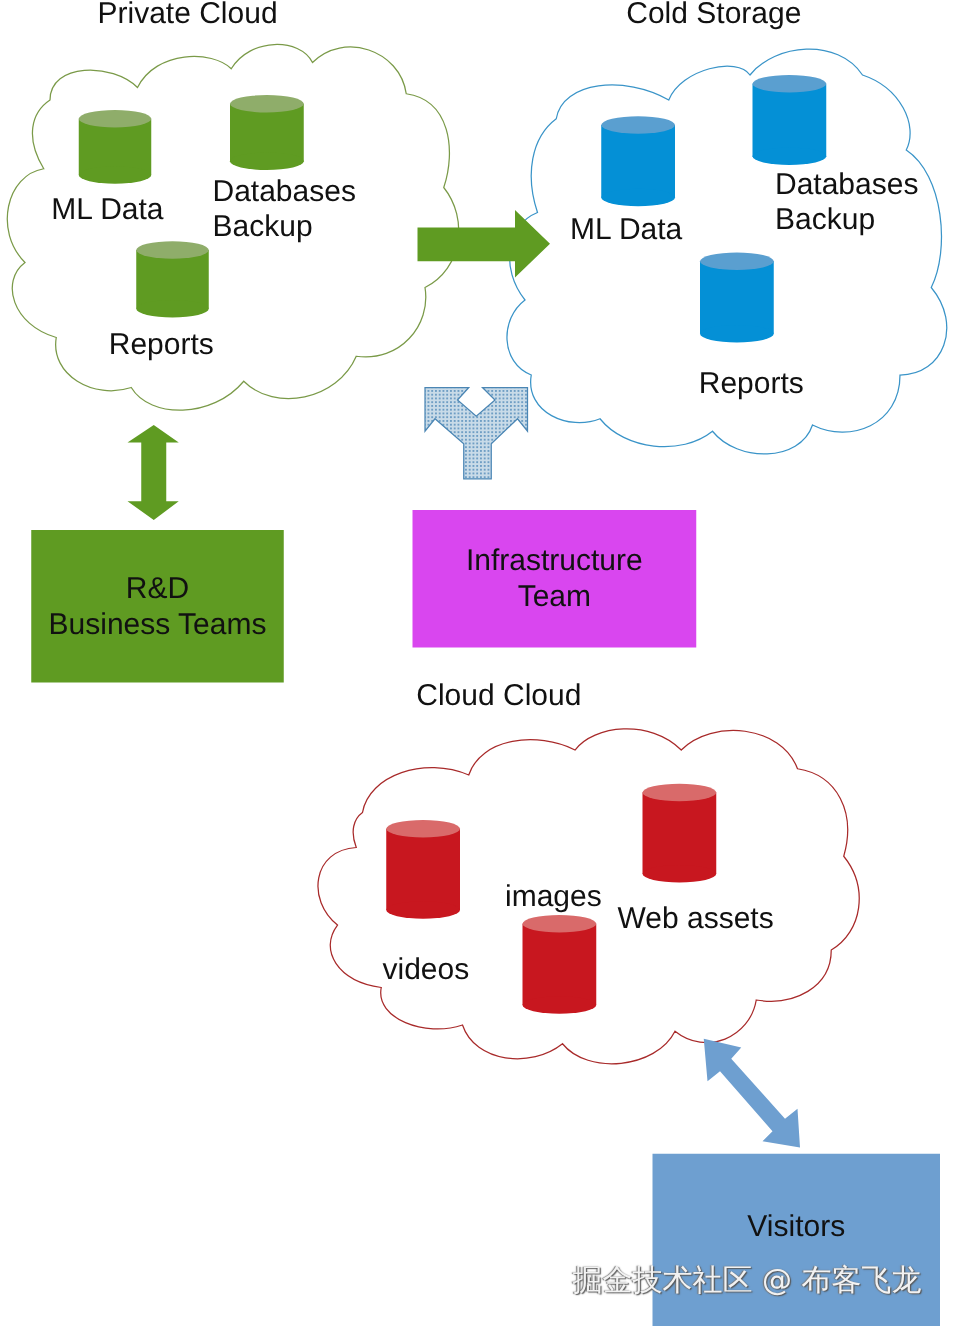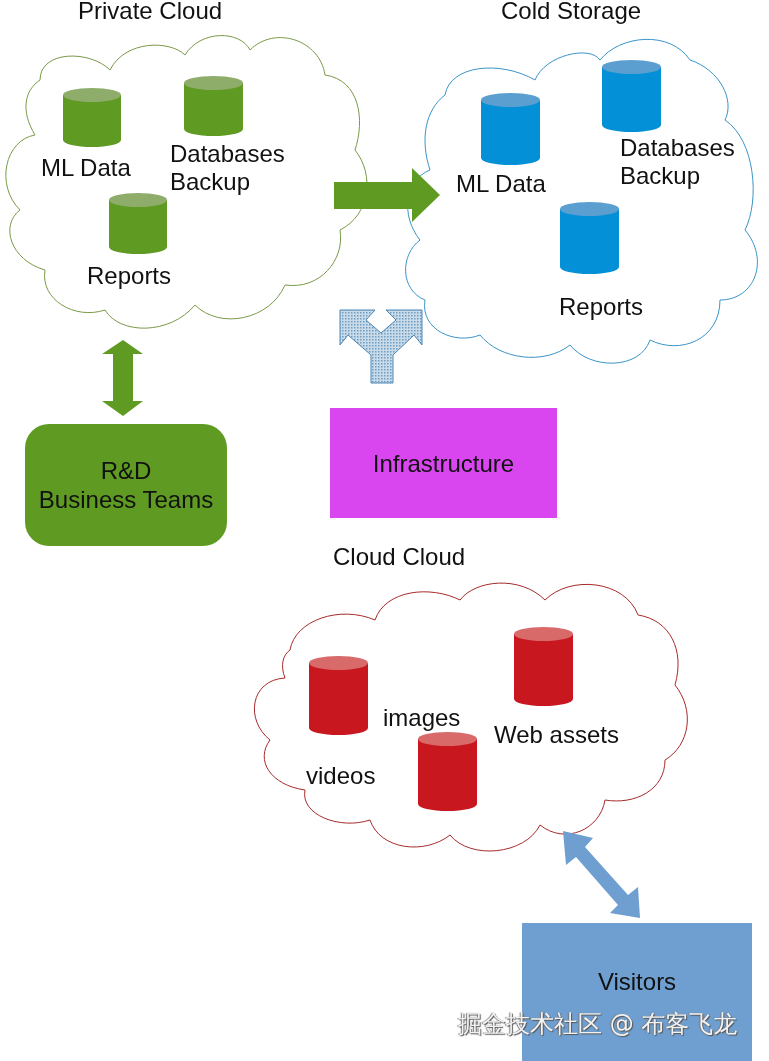--- a/index.html
+++ b/index.html
@@ -108,33 +108,34 @@
 <div class="abs lbl" style="left:170px; top:140px;">Databases</div>
 <div class="abs lbl" style="left:170px; top:168px;">Backup</div>
 <div class="abs lbl" style="left:87px; top:262px;">Reports</div>
 
 <div class="abs lbl" style="left:456px; top:170px;">ML Data</div>
 <div class="abs lbl" style="left:620px; top:134px;">Databases</div>
 <div class="abs lbl" style="left:620px; top:162px;">Backup</div>
 <div class="abs lbl" style="left:559px; top:293px;">Reports</div>
 
 <div class="abs lbl" style="left:306px; top:746px;margin-top:16px;">videos</div>
-<div class="abs lbl" style="left:383px; top:704px;">images</div>
+<div class="abs lbl" style="left:404px; top:704px;">images</div>
 <div class="abs lbl" style="left:494px; top:721px;">Web assets</div>
 
-<div class="box" style="left:25px; top:424px; width:202px; height:122px; background:#5f9b22;border-radius:24px;">
+<div class="box" style="left:25px; top:424px; width:202px; height:122px; background:#5f9b22;">
   <div>
     <div>R&amp;D</div>
     <div>Business Teams</div>
   </div>
 </div>
 
 <div class="box" style="left:330px; top:408px; width:227px; height:110px; background:#d946ef;">
   <div>
     <div>Infrastructure</div>
+    <div>Team</div>
   </div>
 </div>
 
 <div class="box" style="left:522px; top:923px; width:230px; height:138px; background:#6e9fd0; align-items:flex-start;">
   <div style="margin-top:44px;">Visitors</div>
 </div>
 
 <div class="watermark">掘金技术社区 @ 布客飞龙</div>
 
 </body></html>

